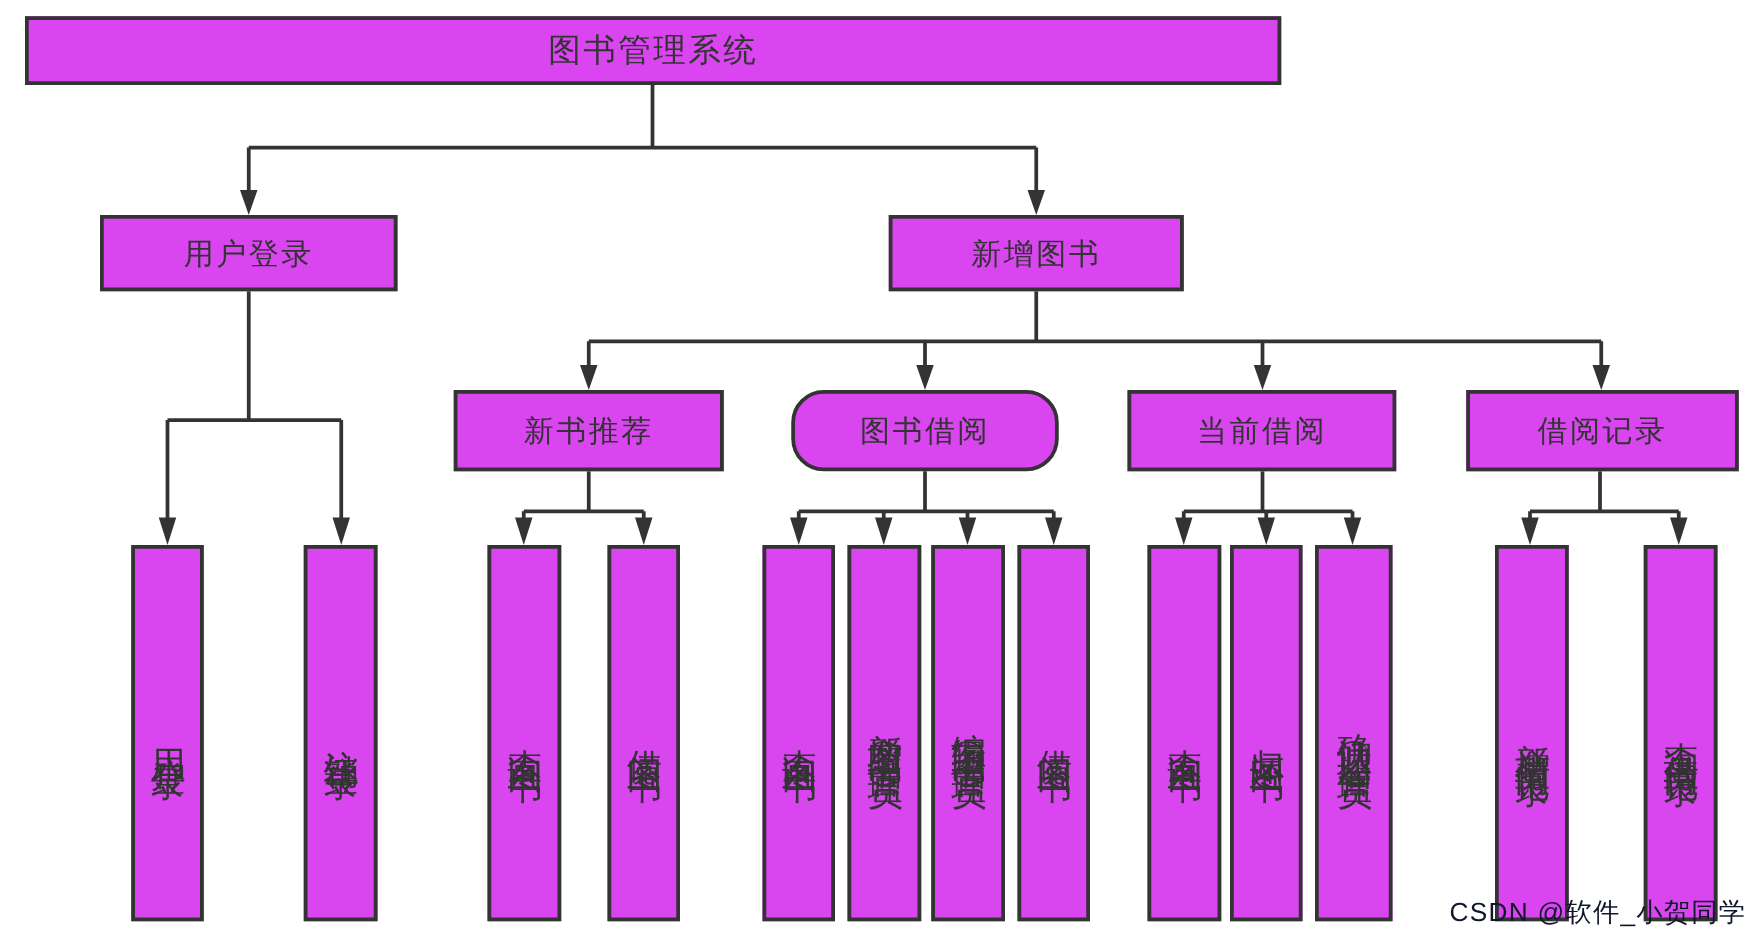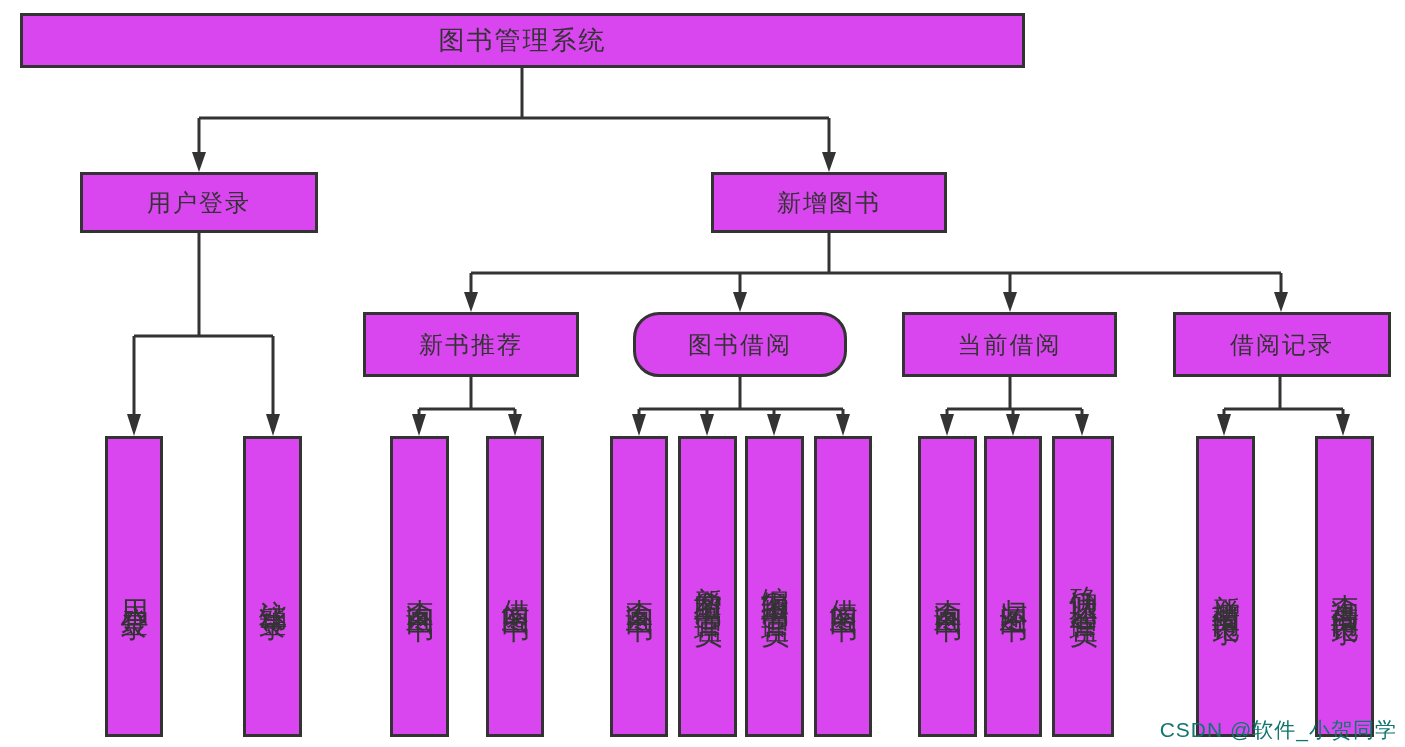--- a/index.html
+++ b/index.html
@@ -69,21 +69,21 @@
   .n-lf-9  { left: 984px;  width: 58px; }
   .n-lf-10 { left: 1052px; width: 62px; }
   .n-lf-11 { left: 1196px; width: 59px; }
   .n-lf-12 { left: 1315px; width: 59px; }
   .watermark {
     position: absolute;
     right: 8px;
     bottom: 3px;
     font-size: 21px;
     letter-spacing: 1px;
-    color: #0f766e;
+    color: #0f172a;
     white-space: nowrap;
   }
 </style>
 </head>
 <body>
 
 <div class="stage">
 
   <svg class="connectors" viewBox="0 0 1405 747" xmlns="http://www.w3.org/2000/svg">
     <g stroke="#333333" stroke-width="3" fill="none">

